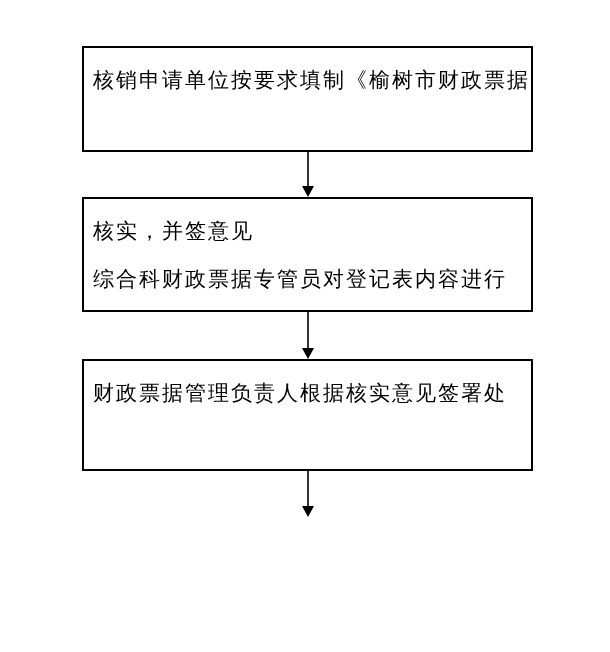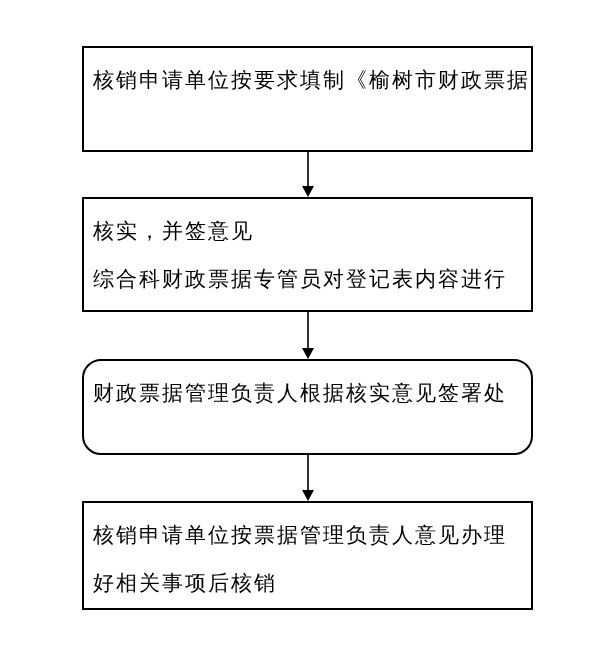--- a/index.html
+++ b/index.html
@@ -35,21 +35,21 @@
     font-size: 21px;
     letter-spacing: 2px;
     line-height: 48px;
   }
   .box .txt-line {
     white-space: nowrap;
     overflow: visible;
   }
   .b1 { height: 106px; }
   .b2 { height: 115px; }
-  .b3 { height: 96px; border-radius: 19px; }
+  .b3 { height: 112px; }
   .b4 { height: 109px; }
   .arrow {
     display: flex;
     flex-direction: column;
     align-items: center;
     justify-content: flex-start;
   }
   .a1 { height: 45px; }
   .a2 { height: 47px; }
   .a3 { height: 46px; }
@@ -93,19 +93,15 @@
 
     <div class="box b3">
       <div class="txt-line">财政票据管理负责人根据核实意见签署处</div>
     </div>
 
     <div class="arrow a3">
       <div class="shaft"></div>
       <div class="head"></div>
     </div>
 
-    <div class="box b4">
-      <div class="txt-line">核销申请单位按票据管理负责人意见办理</div>
-      <div class="txt-line">好相关事项后核销</div>
-    </div>
 
   </div>
 </div>
 
 </body></html>

